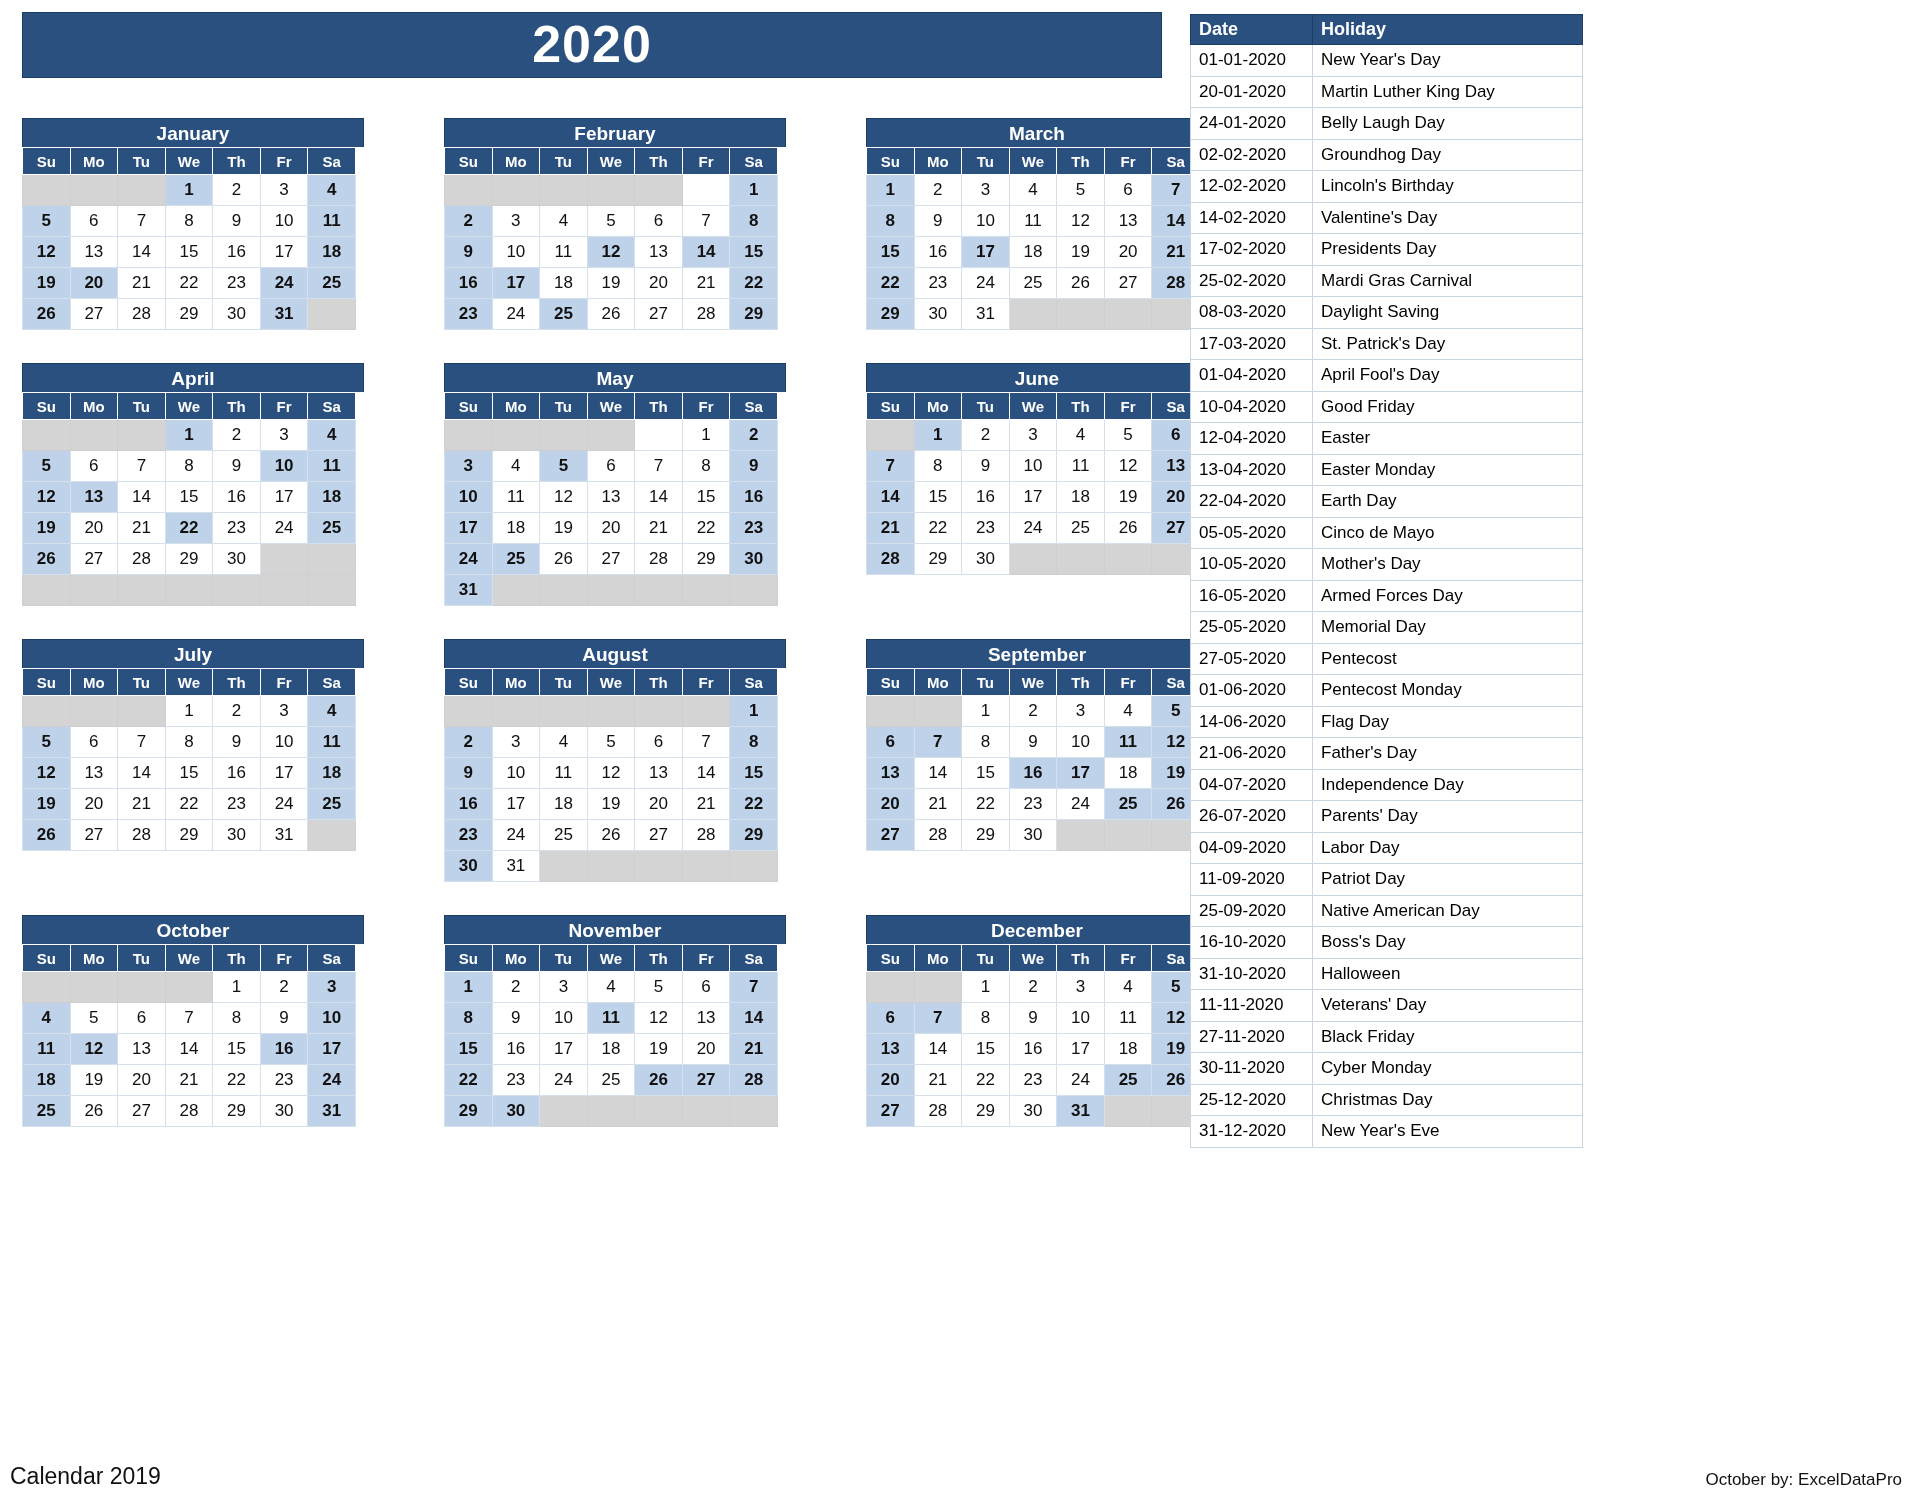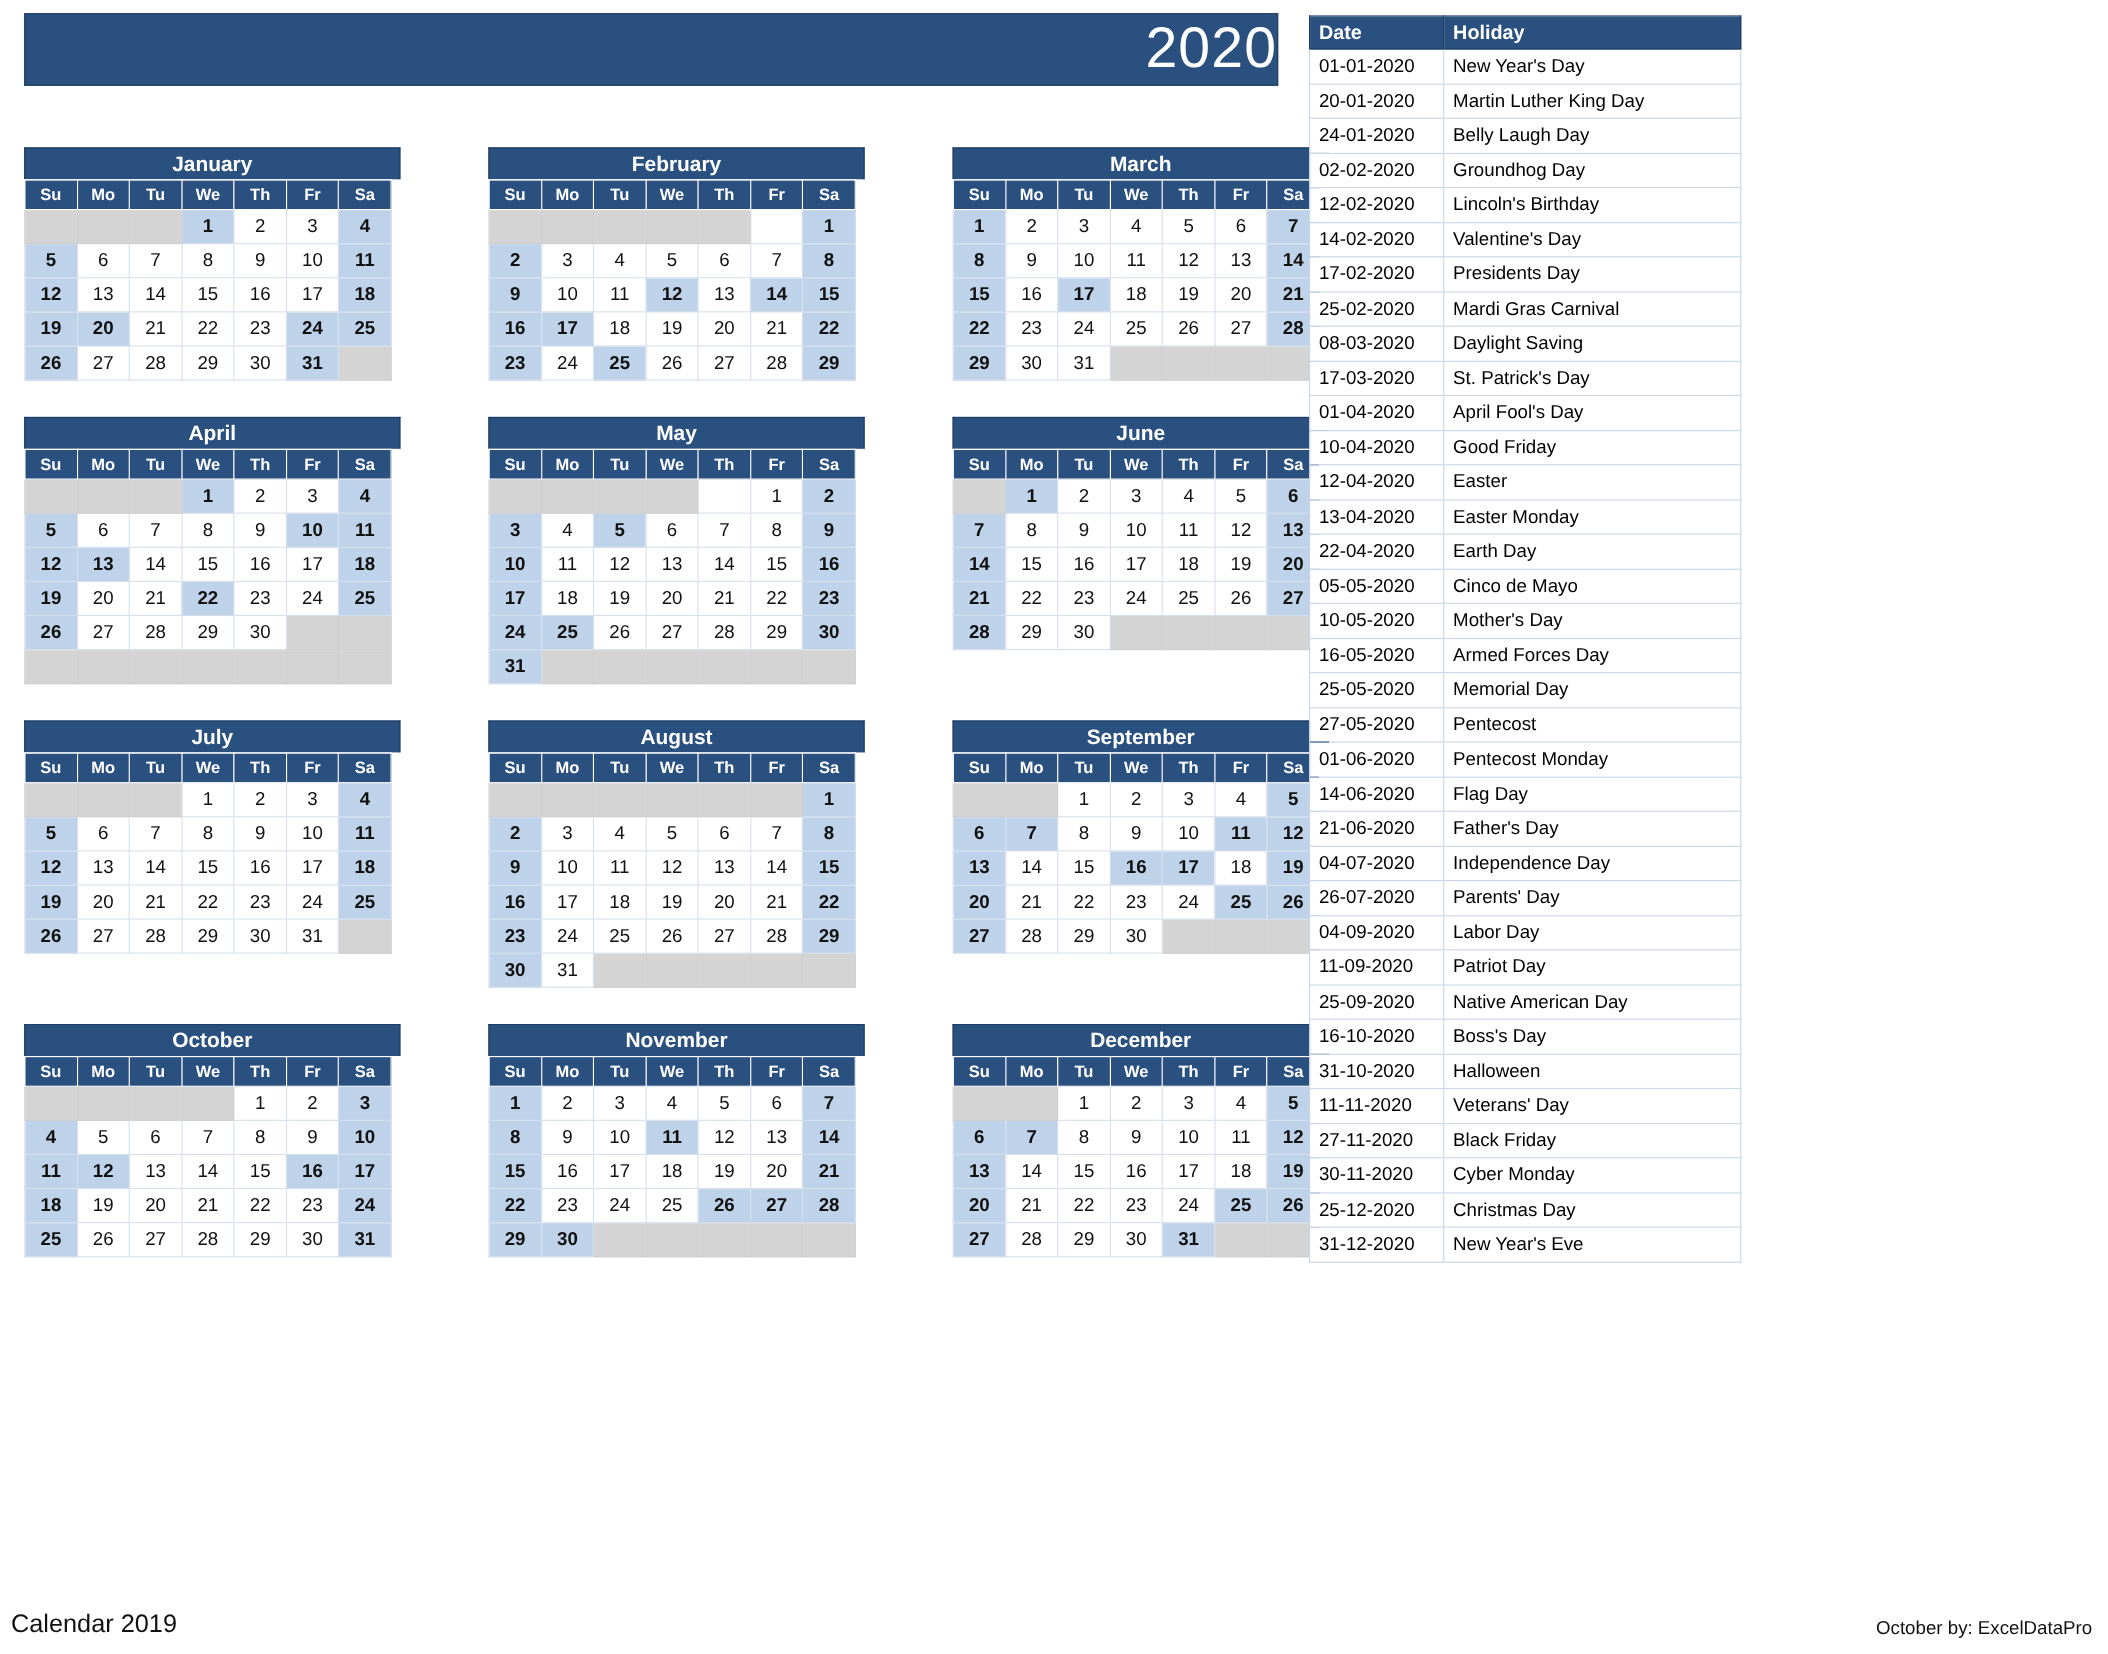--- a/index.html
+++ b/index.html
@@ -28,33 +28,33 @@
     left: 22px;
     top: 12px;
     width: 1140px;
   }
 
   #year-banner {
     background: #29507F;
     color: #ffffff;
     height: 66px;
     line-height: 62px;
-    text-align: right;
+    text-align: center;
     font-size: 52px;
-    font-weight: normal;
+    font-weight: bold;
     letter-spacing: 1px;
     border: 1px solid #1e3d63;
     box-sizing: border-box;
   }
   #year-banner .yr-inner {
     display: block;
   }
 
   #months-grid {
-    margin-top: 56px;
+    margin-top: 40px;
     display: grid;
     grid-template-columns: 422px 422px 422px;
     column-gap: 0px;
     row-gap: 33px;
   }
 
   .month {
     width: 342px;
   }
   .month-title {

